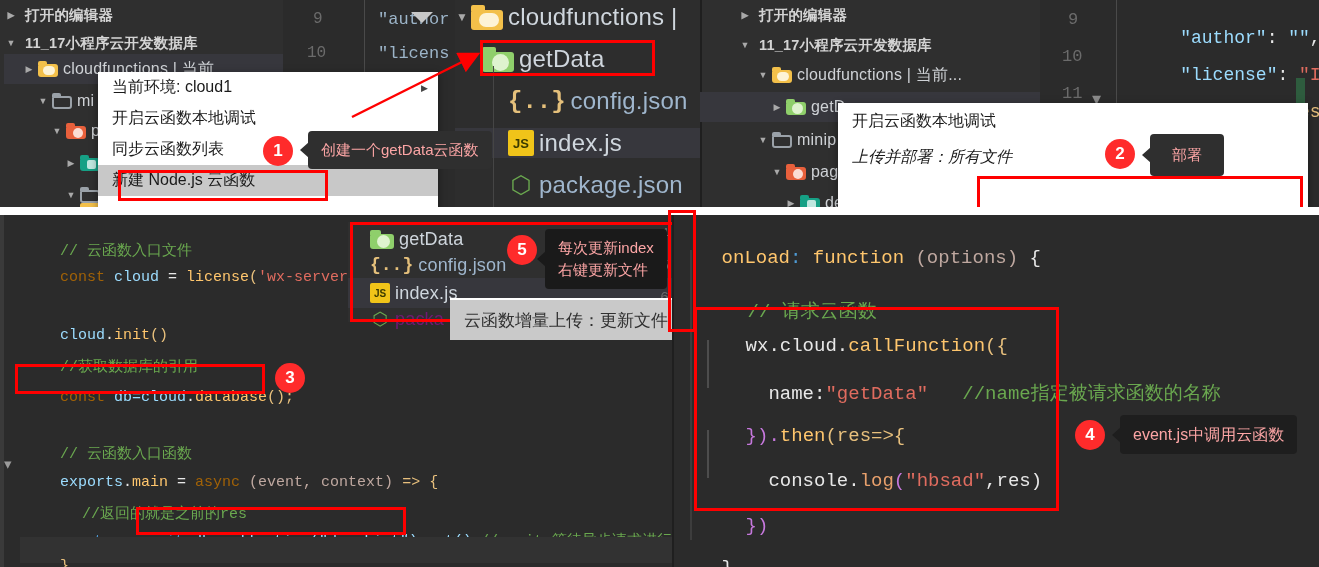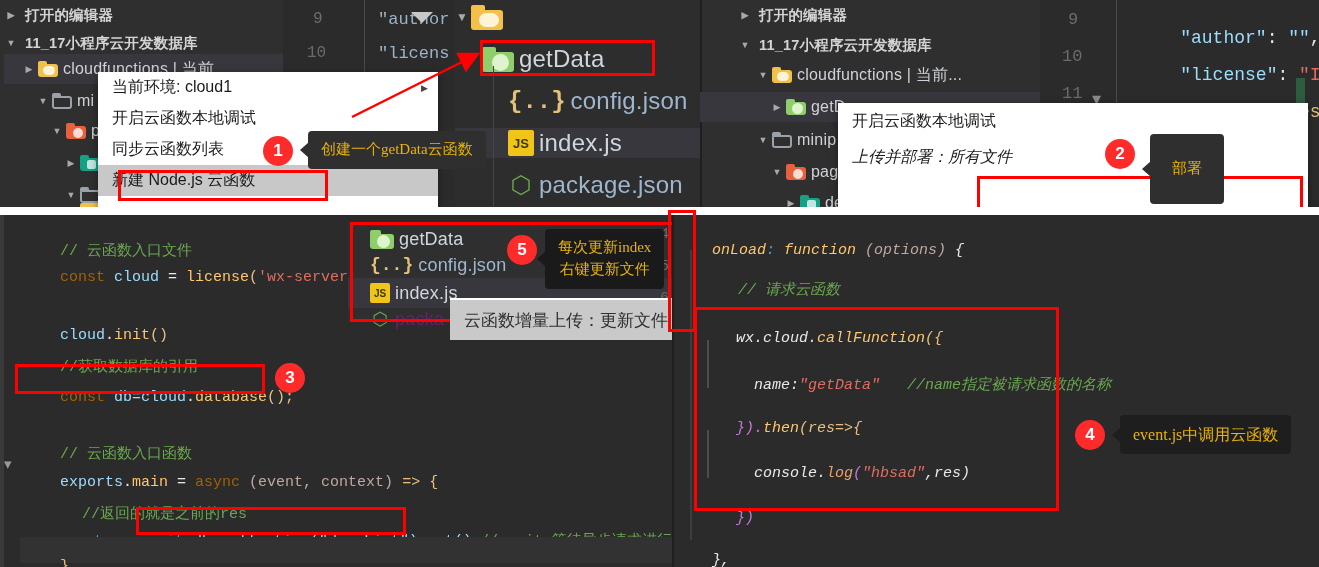--- a/index.html
+++ b/index.html
@@ -107,40 +107,39 @@
 
   
   .badge {
     position:absolute; width:30px; height:30px; border-radius:50%;
     background:#ff2b2b; color:#fff;
     display:flex; align-items:center; justify-content:center;
     font-size:17px; font-weight:bold; font-family:"Liberation Sans", sans-serif;
   }
   
   .callout {
-    position:absolute; background:#2f2f2f; color:#eab308;
+    position:absolute; background:#2f2f2f; color:#fca5a5;
     font-size:15px; padding:8px 13px; border-radius:4px;
-    white-space:nowrap; font-family:Liberation Serif, serif;
+    white-space:nowrap; font-family:Liberation Sans, sans-serif;
     line-height:1.45;
-    text-align:center;
   }
   .callout::before {
     content:""; position:absolute; left:-8px; top:50%;
     transform:translateY(-50%);
     border-top:8px solid transparent; border-bottom:8px solid transparent;
     border-right:9px solid #2f2f2f;
   }
 
   
   .code {
     position:absolute; white-space:pre;
     font-family:"Liberation Mono", monospace;
     font-size:15px; color:#d4d4d4;
   }
-  .code.big { font-size:15px;font-style:italic; }
+  .code.big { font-size:19px; }
   .gut { color:#6b6b6b; font-family:"Liberation Mono", monospace; }
 
   .kw   { color:#a16207; }
   .kw2  { color:#4e9bd6; }
   .str  { color:#e06c5f; }
   .str2 { color:#e8a06c; }
   .cmtg { color:#6aa84f; }
   .fn   { color:#ffc66d; }
   .var  { color:#9cdcfe; }
   .par  { color:#bfa8a0; }
@@ -232,20 +231,21 @@
 
   <div class="panel tree-panel" data-name="mid-file-tree-panel" style="left:455px;top:0;width:245px;height:213px;background:#2d2d2d;"></div>
 
   <div class="trow" data-name="mid-tree-cloudfunctions" style="left:455px;top:2px;font-size:24px;">
     <span class="caret" style="font-size:12px;" data-name="chevron-down-icon">▼</span>
     <span class="ficon yellow" style="width:32px;height:25px;flex:0 0 32px;" data-name="folder-cloud-icon">
       <i class="tab" style="width:14px;height:6px;"></i>
         <i class="body" style="width:32px;height:20px;top:5px;"></i>
       <i class="blob" style="left:8px;top:8px;width:20px;height:14px;"></i>
     </span>
+    <span class="nm" style="color:#cfd6dd;" data-name="mid-tree-label">cloudfunctions |</span>
   </div>
   <div class="code" data-name="mid-tree-root-suffix" style="left:700px;top:4px;font-size:24px;color:#d4d4d4;font-family:'Liberation Sans',sans-serif;">当</div>
 
   <div class="trow" data-name="mid-tree-getdata" style="left:482px;top:44px;font-size:24px;">
     <span class="ficon green" style="width:32px;height:25px;flex:0 0 32px;" data-name="folder-cloudfunction-icon">
       <i class="tab" style="width:14px;height:6px;"></i>
         <i class="body" style="width:32px;height:20px;top:5px;"></i>
       <i class="blob" style="left:10px;top:7px;width:17px;height:17px;"></i>
     </span>
     <span class="nm" style="color:#cfd6dd;" data-name="mid-tree-label">getData</span>
@@ -384,21 +384,21 @@
     <div class="mi" style="height:36px;font-style:italic;" data-name="menu-item-upload-all">
       <span data-name="menu-item-label">上传并部署：所有文件</span>
     </div>
   </div>
   <div class="rbox" data-name="highlight-box-upload-cloud-deps" style="left:977px;top:176px;width:326px;height:34px;"></div>
 
   <div class="badge" data-name="step-badge-1" style="left:263px;top:136px;">1</div>
   <div class="callout" data-name="callout-1" style="left:308px;top:131px;">创建一个getData云函数</div>
 
   <div class="badge" data-name="step-badge-2" style="left:1105px;top:139px;">2</div>
-  <div class="callout" data-name="callout-2" style="left:1150px;top:134px;padding:24px 22px;">部署</div>
+  <div class="callout" data-name="callout-2" style="left:1150px;top:134px;padding:10px 22px;">部署</div>
 
   <div class="whitegap" data-name="band-separator" style="left:0;top:207px;width:1319px;height:8px;background:#ffffff;"></div>
 
   <div class="panel code-panel" data-name="bottom-left-code-panel" style="left:0;top:215px;width:672px;height:352px;background:#2b2b2b;"></div>
   <div class="abs" data-name="left-edge-strip" style="left:0;top:215px;width:4px;height:352px;background:#3a3a3a;"></div>
 
   <div class="code" data-name="code-line-comment-entry" style="left:24px;top:224px;">
     <span class="cmtg" data-name="comment-text">// 云函数入口文件</span>
   </div>
 
@@ -488,21 +488,21 @@
   <div class="badge" data-name="step-badge-3" style="left:275px;top:363px;">3</div>
   <style>.callout[data-name="callout-3"]::before{border-right-color:#1e1e1e;}</style>
 
   <div class="panel code-panel" data-name="bottom-right-code-panel" style="left:672px;top:215px;width:647px;height:352px;background:#2b2b2b;"></div>
   <div class="divline" data-name="panel-divider" style="left:672px;top:215px;width:2px;height:352px;background:#1f1f1f;"></div>
 
   <div class="code big" data-name="code-line-onload" style="left:676px;top:225px;">
     <span class="fn" data-name="function-name">onLoad</span><span class="kw2" data-name="operator">: </span><span class="fn" data-name="keyword">function </span><span class="par" data-name="parameters">(options) </span><span class="wht" data-name="brace">{</span>
   </div>
 
-  <div class="code big" data-name="code-line-comment-request" style="left:702px;top:263px;">
+  <div class="code big" data-name="code-line-comment-request" style="left:702px;top:276px;">
     <span class="cmtg" data-name="comment-text">// 请求云函数</span>
   </div>
 
   <div class="code big" data-name="code-line-callfunction" style="left:700px;top:313px;">
     <span class="wht" data-name="object-path">wx.cloud.</span><span class="fn" data-name="function-name">callFunction</span><span class="yl" data-name="paren">({</span>
   </div>
 
   <div class="code big" data-name="code-line-name-getdata" style="left:700px;top:358px;">
     <span class="wht" data-name="property-key">  name:</span><span class="str" data-name="string-literal">"getData"</span><span class="cmtg" data-name="comment-text">   //name指定被请求函数的名称</span>
   </div>

